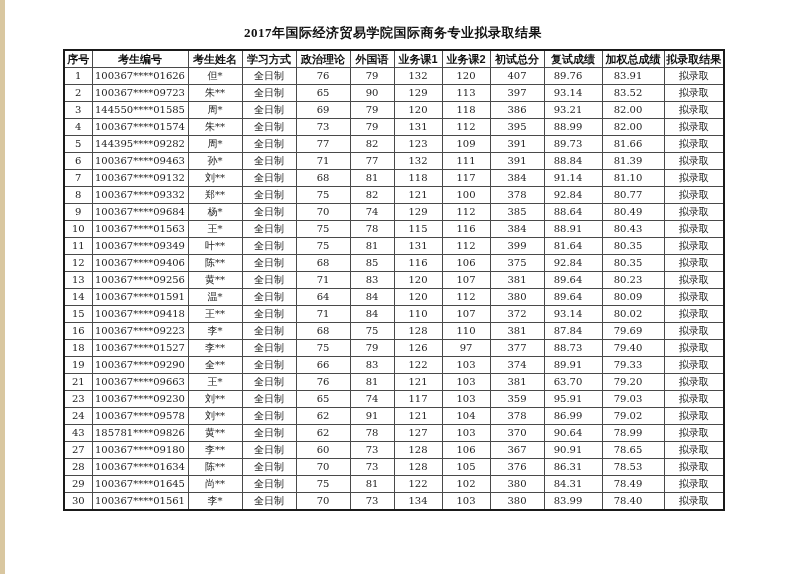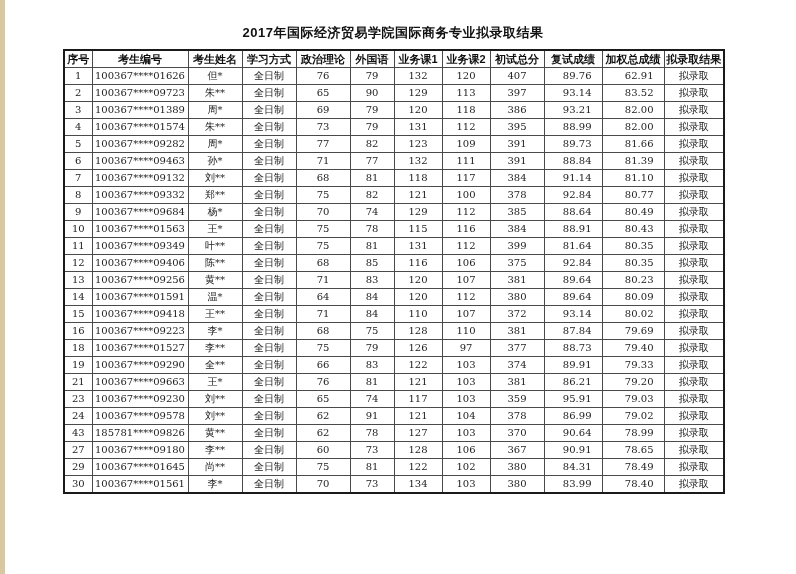--- a/index.html
+++ b/index.html
@@ -28,21 +28,21 @@
     width: 660px;
   }
   .doc-title {
     text-align: center;
     font-weight: bold;
     font-size: 13px;
     color: #111111;
     height: 18px;
     line-height: 18px;
     margin: 0 0 7px 0;
-    font-family: Liberation Sans, sans-serif;
+    font-family: Liberation Serif, serif;
     letter-spacing: 0.5px;
   }
   table.results {
     border-collapse: collapse;
     table-layout: fixed;
     width: 660px;
     border: 2px solid #1a1a1a;
   }
   table.results th,
   table.results td {
@@ -61,21 +61,20 @@
     font-size: 11px;
     font-family: "Liberation Sans", sans-serif;
     color: #111111;
     text-align: center;
   }
   table.results td {
     font-size: 10px;
     font-family: "DejaVu Serif", "Liberation Serif", serif;
   }
   table.results td.num-right {
-    text-align: right;
     padding-right: 10px;
   }
 </style>
 </head>
 <body>
 
 <div class="edge-strip" style="background: rgb(217, 199, 160);"></div>
 
 <div class="sheet">
   <div class="doc-title">2017年国际经济贸易学院国际商务专业拟录取结果</div>
@@ -116,40 +115,40 @@
           <td>1</td>
           <td>100367****01626</td>
           <td>但*</td>
           <td>全日制</td>
           <td>76</td>
           <td>79</td>
           <td>132</td>
           <td>120</td>
           <td>407</td>
           <td class="num-right">89.76</td>
-          <td class="num-right">62.91</td>
+          <td class="num-right">83.91</td>
           <td>拟录取</td>
         </tr>
         <tr>
           <td>2</td>
           <td>100367****09723</td>
           <td>朱**</td>
           <td>全日制</td>
           <td>65</td>
           <td>90</td>
           <td>129</td>
           <td>113</td>
           <td>397</td>
           <td class="num-right">93.14</td>
           <td class="num-right">83.52</td>
           <td>拟录取</td>
         </tr>
         <tr>
           <td>3</td>
-          <td>100367****01389</td>
+          <td>144550****01585</td>
           <td>周*</td>
           <td>全日制</td>
           <td>69</td>
           <td>79</td>
           <td>120</td>
           <td>118</td>
           <td>386</td>
           <td class="num-right">93.21</td>
           <td class="num-right">82.00</td>
           <td>拟录取</td>
@@ -163,21 +162,21 @@
           <td>79</td>
           <td>131</td>
           <td>112</td>
           <td>395</td>
           <td class="num-right">88.99</td>
           <td class="num-right">82.00</td>
           <td>拟录取</td>
         </tr>
         <tr>
           <td>5</td>
-          <td>100367****09282</td>
+          <td>144395****09282</td>
           <td>周*</td>
           <td>全日制</td>
           <td>77</td>
           <td>82</td>
           <td>123</td>
           <td>109</td>
           <td>391</td>
           <td class="num-right">89.73</td>
           <td class="num-right">81.66</td>
           <td>拟录取</td>
@@ -367,21 +366,21 @@
         <tr>
           <td>21</td>
           <td>100367****09663</td>
           <td>王*</td>
           <td>全日制</td>
           <td>76</td>
           <td>81</td>
           <td>121</td>
           <td>103</td>
           <td>381</td>
-          <td class="num-right">86.21</td>
+          <td class="num-right">63.70</td>
           <td class="num-right">79.20</td>
           <td>拟录取</td>
         </tr>
         <tr>
           <td>23</td>
           <td>100367****09230</td>
           <td>刘**</td>
           <td>全日制</td>
           <td>65</td>
           <td>74</td>
@@ -428,20 +427,34 @@
           <td>60</td>
           <td>73</td>
           <td>128</td>
           <td>106</td>
           <td>367</td>
           <td class="num-right">90.91</td>
           <td class="num-right">78.65</td>
           <td>拟录取</td>
         </tr>
         <tr>
+          <td>28</td>
+          <td>100367****01634</td>
+          <td>陈**</td>
+          <td>全日制</td>
+          <td>70</td>
+          <td>73</td>
+          <td>128</td>
+          <td>105</td>
+          <td>376</td>
+          <td class="num-right">86.31</td>
+          <td class="num-right">78.53</td>
+          <td>拟录取</td>
+        </tr>
+        <tr>
           <td>29</td>
           <td>100367****01645</td>
           <td>尚**</td>
           <td>全日制</td>
           <td>75</td>
           <td>81</td>
           <td>122</td>
           <td>102</td>
           <td>380</td>
           <td class="num-right">84.31</td>

